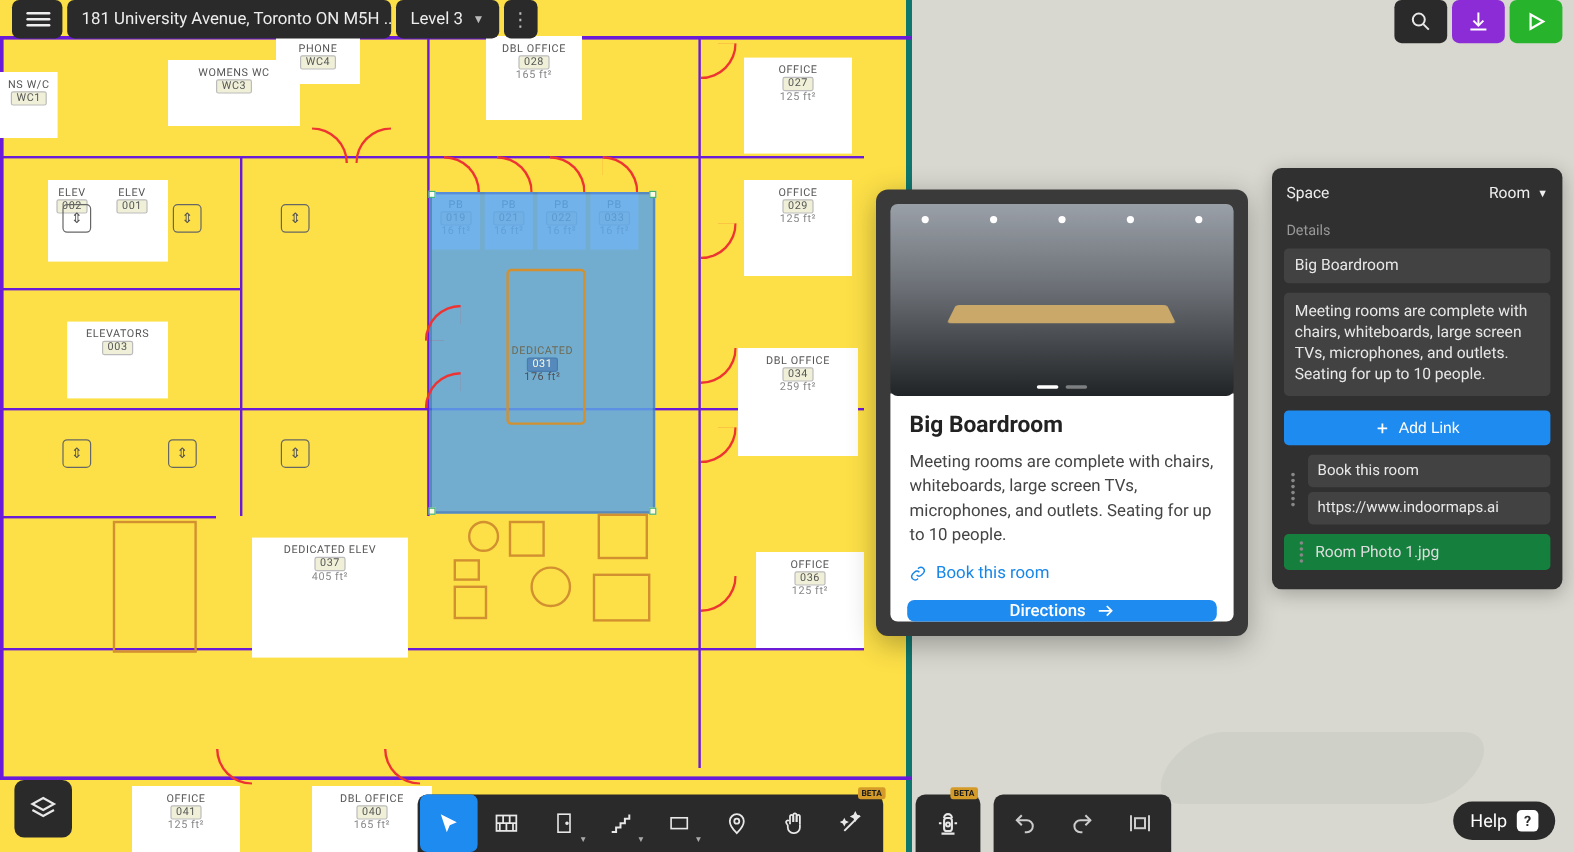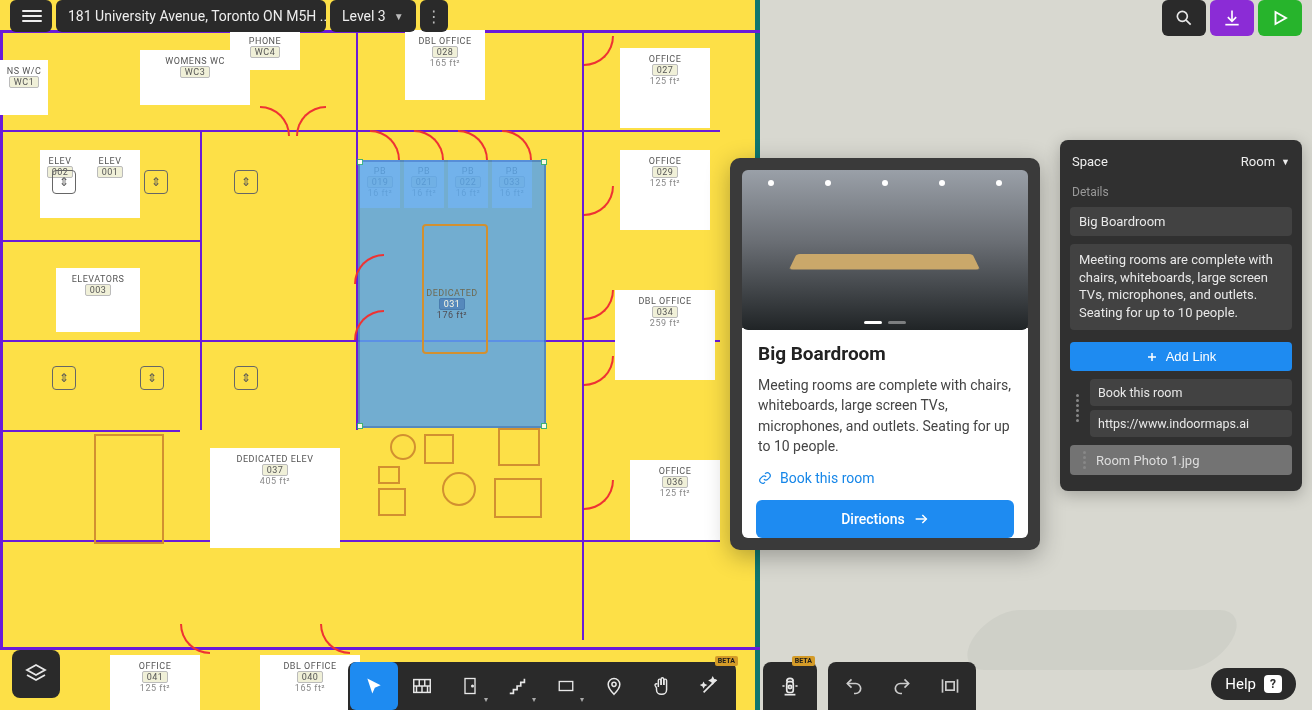--- a/index.html
+++ b/index.html
@@ -66,21 +66,21 @@
   .photo-table { position:absolute; left:18%; top:48%; width:64%; height:18%; background:#caa86a; transform: perspective(300px) rotateX(58deg); border-radius:4px;}
   .photo-ceil { position:absolute; top:6%; left:0; right:0; height:8px; display:flex; justify-content:space-around;}
   .photo-ceil span{width:6px;height:6px;background:#fff;border-radius:50%;}
   .photo-dots { position:absolute; bottom:6px; left:0; right:0; display:flex; gap:6px; justify-content:center;}
   .photo-dots span{width:18px;height:3px;background:#fff;border-radius:2px;}
   .photo-dots span:nth-child(2){opacity:0.4;}
   .card-body { background:#fff; border-radius:0 0 6px 6px; padding:14px 16px 0 16px; margin-top:-2px;}
   .card-title { font-size:19px; font-weight:700; color:#222; margin-bottom:10px;}
   .card-desc { font-size:14px; color:#444; line-height:1.45; margin-bottom:14px;}
   .card-link { color:#1686e8; font-size:14px; display:flex; align-items:center; gap:8px; margin-bottom:14px;}
-  .card-dir { background:#1e8bf1; color:#fff; text-align:center; padding:11px; border-radius:6px; font-size:14px; font-weight:500; display:flex; align-items:center; justify-content:center; gap:8px; margin: 0 -2px 0 -2px;}
+  .card-dir { background:#1e8bf1; color:#fff; text-align:center; padding:1px; border-radius:6px; font-size:14px; font-weight:500; display:flex; align-items:center; justify-content:center; gap:8px; margin: 0 -2px 0 -2px;}
   
   .side-panel {
     position:absolute; right:10px; top:140px; width:242px;
     background:#303030; border-radius:8px; padding:10px 10px 10px 10px; color:#eee;
     box-shadow: 0 4px 16px rgba(0,0,0,0.25);
   }
   .sp-header { display:flex; justify-content:space-between; align-items:center; font-size:13px; padding:4px 2px 10px 2px;}
   .sp-type { color:#eee; display:flex; align-items:center; gap:6px;}
   .sp-type .caret{font-size:9px;}
   .sp-section-label { font-size:12px; color:#999; margin:6px 0 8px 2px;}
@@ -93,21 +93,21 @@
     background:#1e8bf1; color:#fff; border:none; border-radius:4px;
     font-size:13px; padding:7px; width:100%; display:flex; align-items:center;
     justify-content:center; gap:8px; margin-bottom:8px;
   }
   .sp-green { background:#3a9a3d; }
   .sp-link-row { display:flex; align-items:stretch; gap:6px; margin-bottom:8px;}
   .sp-drag { width:14px; display:flex; flex-direction:column; justify-content:center; gap:2px; color:#888; font-size:9px; align-items:center;}
   .sp-drag span{width:3px;height:3px;background:#888;border-radius:50%;}
   .sp-link-inputs { flex:1; display:flex; flex-direction:column; gap:4px;}
   .sp-link-inputs .sp-input{ margin-bottom:0; font-size:12.5px; padding:6px 8px;}
-  .sp-photo-row { display:flex; align-items:center; gap:6px; background:#737373; border-radius:4px; padding:6px 8px; margin-bottom:6px; font-size:13px; color:#ddd;}
+  .sp-photo-row { display:flex; align-items:center; gap:6px; background:#15803d; border-radius:4px; padding:6px 8px; margin-bottom:6px; font-size:13px; color:#ddd;}
   .sp-photo-row .sp-drag{width:12px;}
   
   .bt-layers {
     position:absolute; left:12px; bottom:12px; width:48px; height:48px;
     background:#2a2a2a; border-radius:8px; display:flex; align-items:center; justify-content:center;
   }
   .bt-main {
     position:absolute; left:348px; bottom:0; height:48px;
     background:#2a2a2a; border-radius:8px 8px 0 0; display:flex; padding:0 2px;
   }

